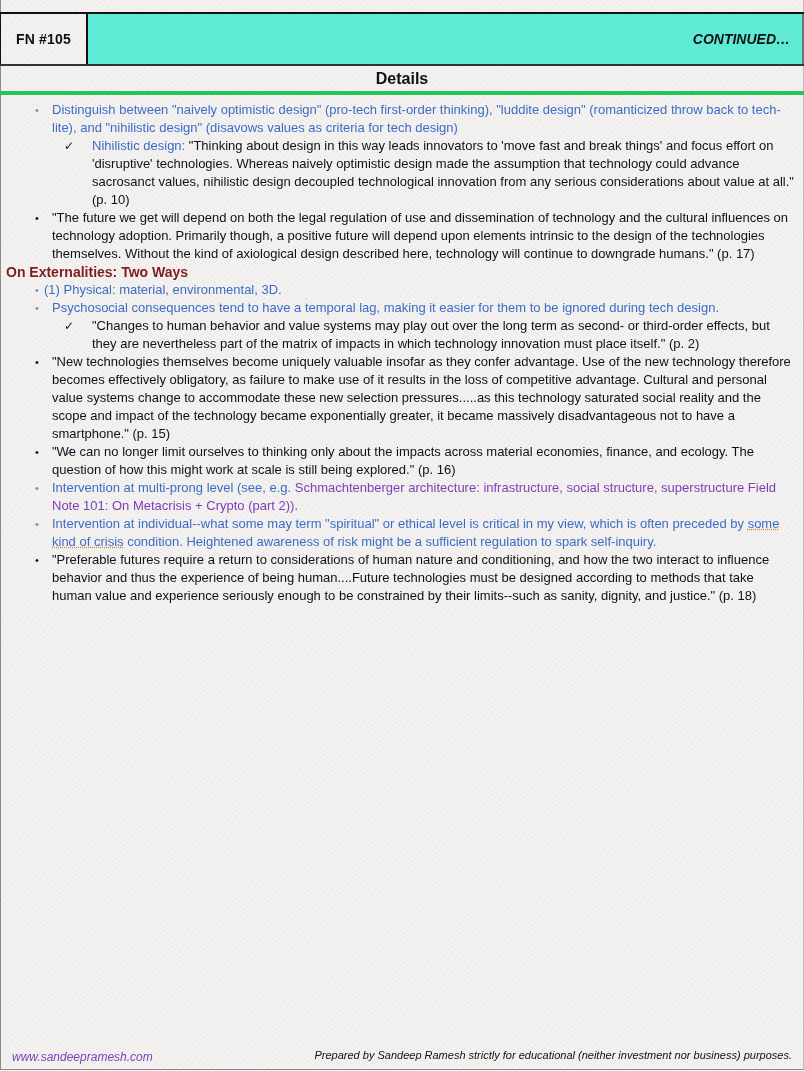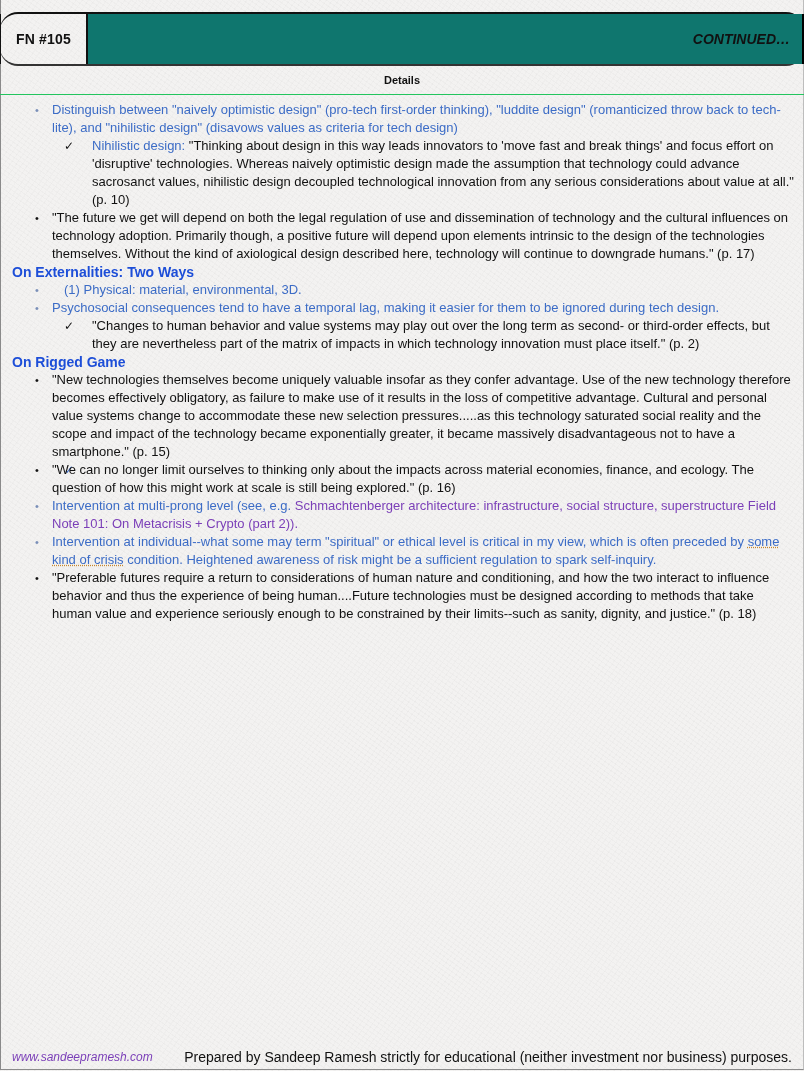--- a/index.html
+++ b/index.html
@@ -12,61 +12,61 @@
     font-family: "Liberation Sans", "DejaVu Sans", sans-serif;
     color: #111;
   }
   .page-frame {
     position: absolute; left: 0; top: 0; width: 802px; height: 1069px;
     border-left: 1px solid #8a8a8a; border-bottom: 1px solid #8a8a8a; border-right: 1px solid #bdbdbd;
   }
   .header {
     position: absolute; left: 0; top: 12px; width: 804px; height: 54px;
     display: flex; box-sizing: border-box;
-    border-top: 2px solid #111; border-bottom: 2px solid #333; border-radius: 18px;
+    border-top: 2px solid #111; border-bottom: 2px solid #333;
   }
   .header .fn-cell {
     width: 88px; box-sizing: border-box; border-left: 1px solid #111; border-right: 2px solid #111;
     display: flex; align-items: center; justify-content: center;
     font-weight: bold; font-size: 14px; letter-spacing: 0.2px;
   }
   .header .title-cell {
-    flex: 1; background: #0f766e; border-right: 2px solid #000000;
+    flex: 1; background: #5eead4; border-right: 2px solid #737373;
     display: flex; align-items: center; justify-content: flex-end; padding-right: 12px;
     font-weight: bold; font-style: italic; font-size: 14px;
   }
   .details-row {
     position: absolute; left: 0; top: 66px; width: 804px; height: 29px; box-sizing: border-box;
-    border-bottom: 1px solid #22c55e;
+    border-bottom: 4px solid #22c55e;
     display: flex; align-items: center; justify-content: center;
-    font-weight: bold; font-size: 11px;
+    font-weight: bold; font-size: 16px;
   }
   .content {
     position: absolute; left: 0; top: 101px; width: 804px;
     font-size: 13px; line-height: 18px;
   }
   .h {
-    color: #1d4ed8; font-weight: bold; font-size: 14px; padding-left: 12px; line-height: 18px;
+    color: #7f1d1d; font-weight: bold; font-size: 14px; padding-left: 6px; line-height: 18px;
   }
   .b { position: relative; padding-left: 52px; padding-right: 8px; }
   .b .dot { position: absolute; left: 35px; top: 0; font-size: 11px; }
   .c { position: relative; padding-left: 92px; padding-right: 8px; }
   .c .chk { position: absolute; left: 64px; top: 0; font-size: 12px; }
-  .sub { padding-left: 64px; color: #3c6cc6; }
+  .sub { padding-left: 44px; color: #3c6cc6; }
   .blue { color: #3c6cc6; }
   .purple { color: #7b3fb8; }
   .black { color: #111; }
   .grey-dot { color: #7a8fb8; }
   .eg { text-decoration-style: double; text-decoration-color: #5b79d8; }
   .squig { text-decoration: underline dotted #c8862c; }
   .footer-left {
     position: absolute; left: 12px; top: 1050px; font-size: 12px; font-style: italic; color: #7b3fb8;
   }
   .footer-right {
-    position: absolute; right: 12px; top: 1049px; font-size: 14px; color: #111; margin-left: 40px;
+    position: absolute; right: 12px; top: 1049px; font-size: 11px; font-style: italic; color: #111; margin-left: 40px;
   }
 </style>
 </head>
 <body>
 
 <div class="page-frame"></div>
 
 <div class="header">
   <div class="fn-cell">FN #105</div>
   <div class="title-cell">CONTINUED…</div>
@@ -96,21 +96,20 @@
   <div class="sub">(1) Physical: material, environmental, 3D.</div>
   <div class="b blue">
     <span class="dot grey-dot">•</span>
     <span>Psychosocial consequences tend to have a temporal lag, making it easier for them to be ignored during tech design.</span>
   </div>
   <div class="c black">
     <span class="chk">✓</span>
     <span>"Changes to human behavior and value systems may play out over the long term as second- or third-order effects, but they are nevertheless part of the matrix of impacts in which technology innovation must place itself." (p. 2)</span>
   </div>
 
-  <div class="h">On Rigged Game</div>
   <div class="b black">
     <span class="dot">•</span>
     <span>"New technologies themselves become uniquely valuable insofar as they confer advantage.  Use of the new technology therefore becomes effectively obligatory, as failure to make use of it results in the loss of competitive advantage.  Cultural and personal value systems change to accommodate these new selection pressures.....as this technology saturated social reality and the scope and impact of the technology became exponentially greater, it became massively disadvantageous not to have a smartphone." (p. 15)</span>
   </div>
   <div class="c blue">
     <span class="chk">✓</span>
   </div>
 
   <div class="b black">
     <span class="dot">•</span>

